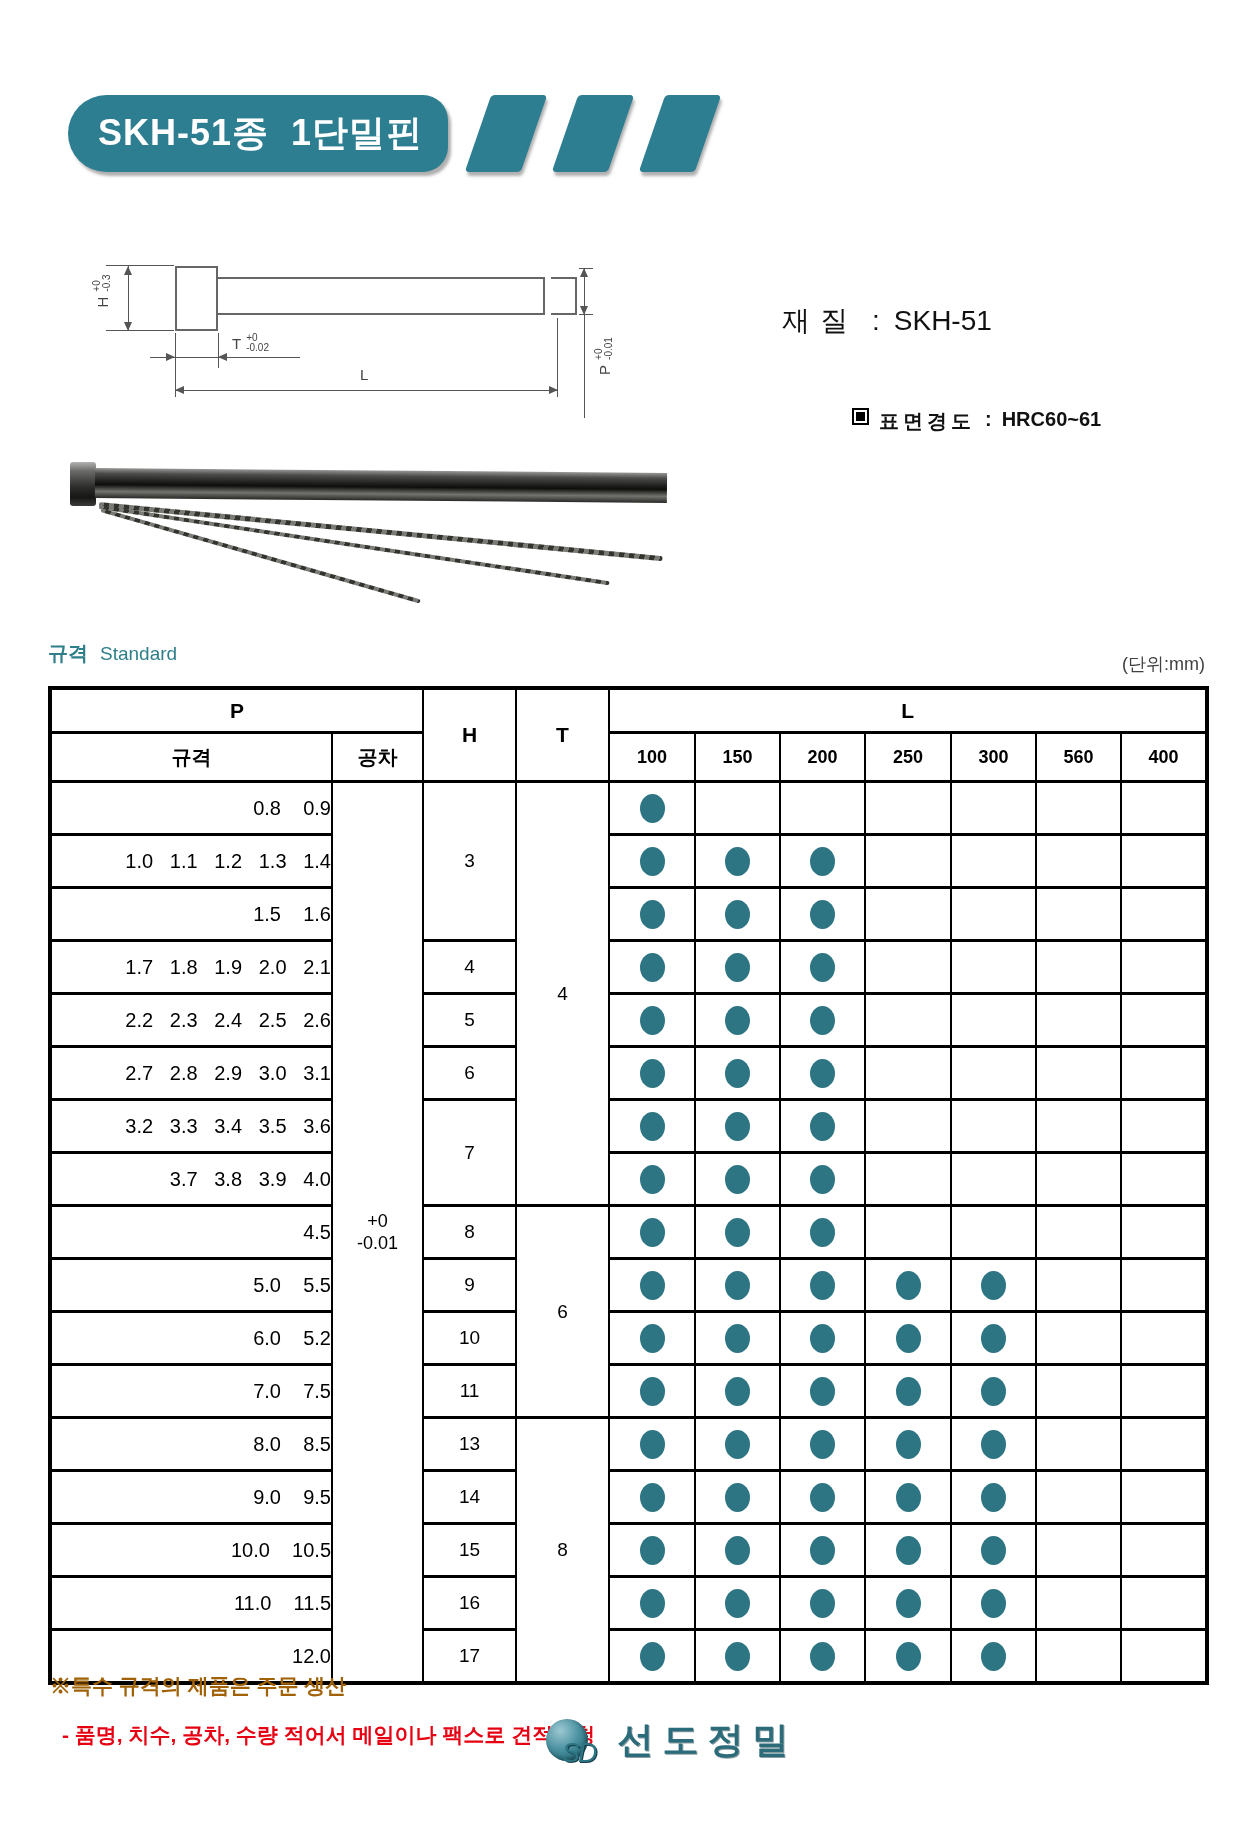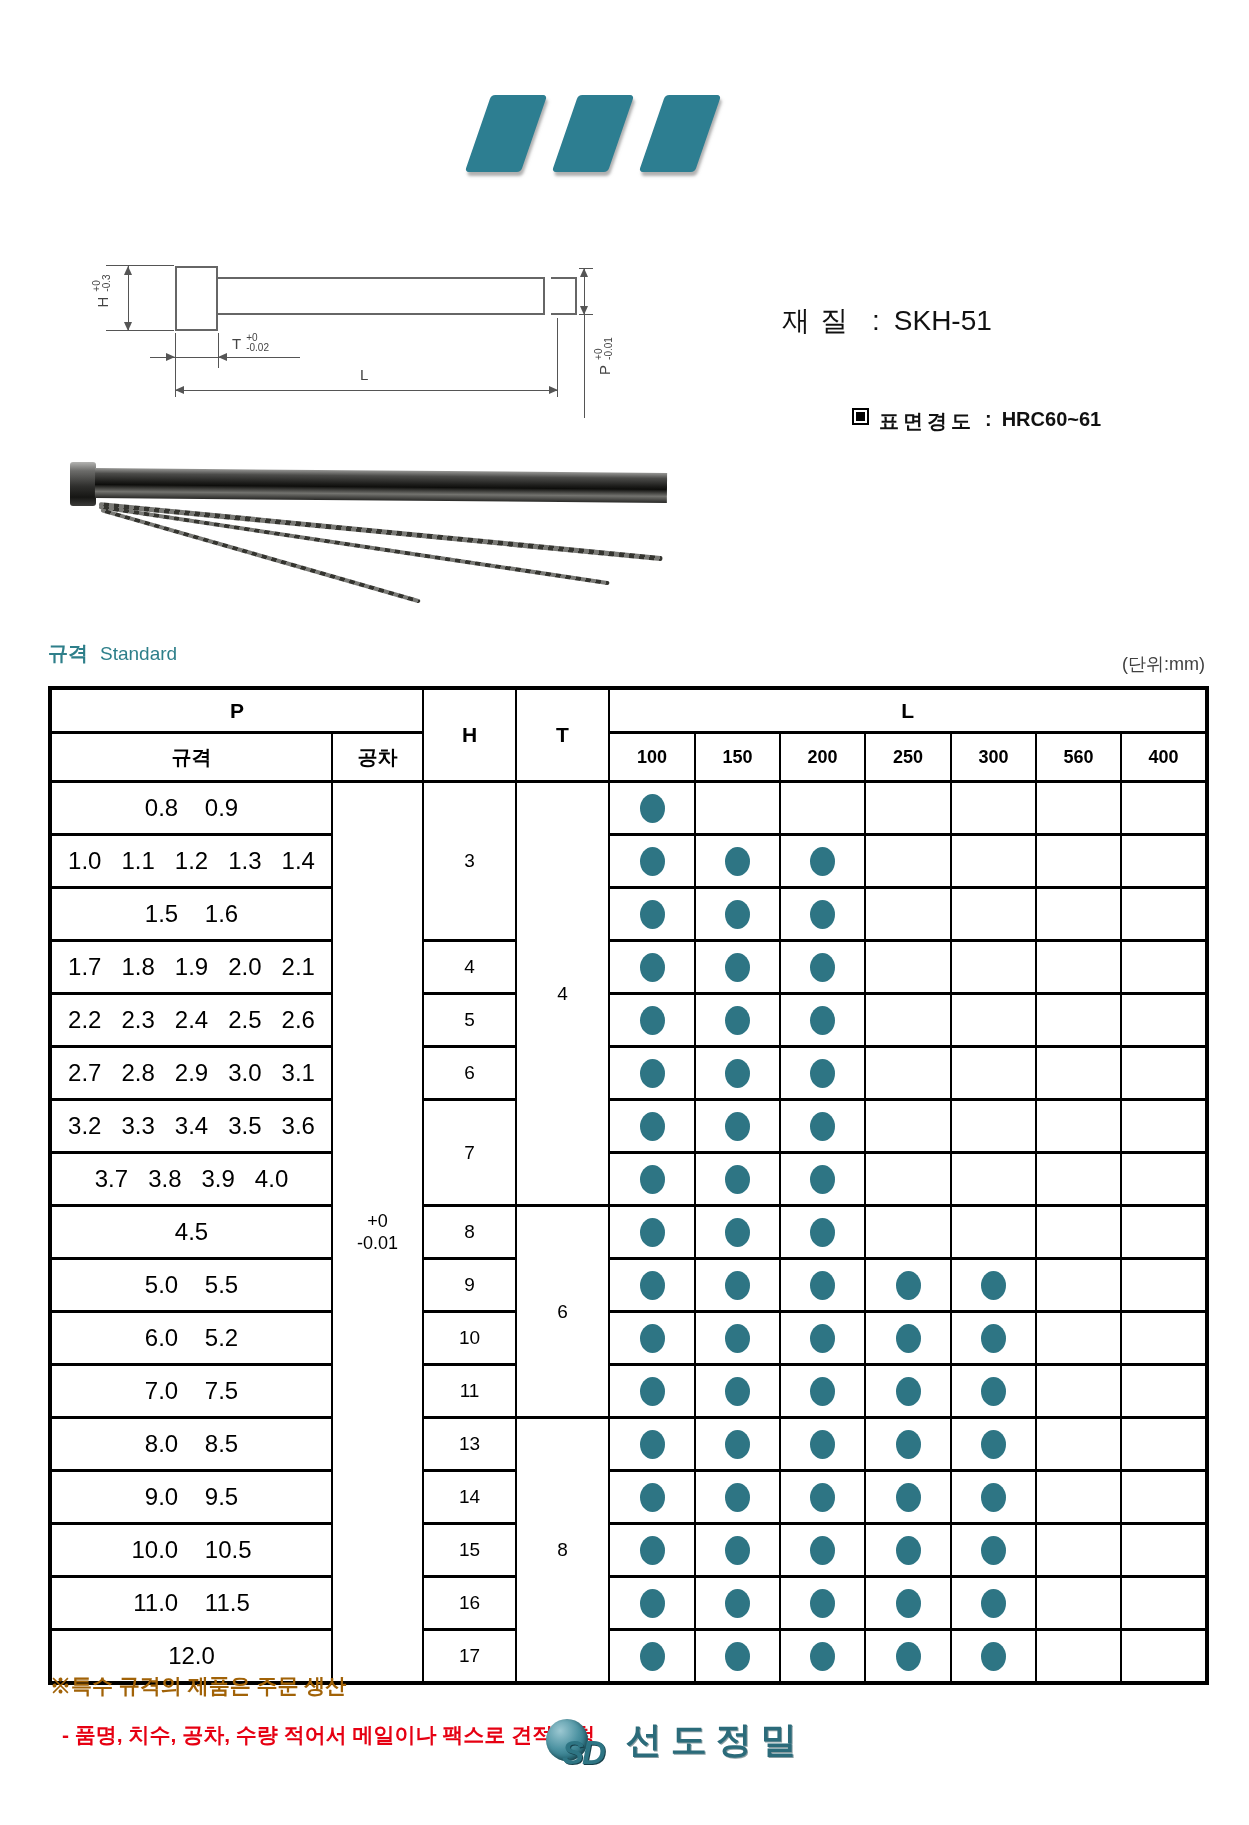--- a/index.html
+++ b/index.html
@@ -51,44 +51,47 @@
 
   
   .spec-table{position:absolute;left:48px;top:686px;width:1157px;border-collapse:collapse;
               table-layout:fixed;border:4px solid #000;}
   .spec-table th,.spec-table td{border:2px solid #000;border-top-width:3px;border-bottom-width:3px;
               text-align:center;vertical-align:middle;padding:0;}
   .spec-table thead tr:first-child th{height:41px;font-size:21px;}
   .spec-table thead tr:last-child th{height:46px;font-size:20px;}
   .spec-table td{height:50px;}
   th.lnum{font-size:18px !important;}
-  td.spec{font-size:24px;white-space:pre;}
+  td.spec{font-size:20px;white-space:pre;text-align:right;}
   td.num{font-size:19px;}
   td.tol{font-size:18px;line-height:22px;}
   .dot{display:inline-block;width:25px;height:29px;border-radius:50%;background:#2e7584;vertical-align:middle;}
 
   
   .note1{left:50px;top:1672px;font-size:21px;font-weight:700;color:#a16207;}
   .note2{left:62px;top:1721px;font-size:21px;font-weight:700;color:#e60012;}
 
   
   .logo{left:546px;top:1712px;height:56px;display:flex;align-items:center;}
   .globe{width:42px;height:42px;border-radius:50%;
      background:radial-gradient(circle at 34% 28%,#9cc8d2,#4d93a2 45%,#2e7584 70%,#1c4f5c);
      box-shadow:inset -2px -2px 4px rgba(0,0,0,.35);}
-  .sd{margin-left:-26px;margin-top:26px;font-size:33px;font-weight:700;font-style:italic;
+  .sd{margin-left:-26px;margin-top:26px;font-size:27px;font-weight:400;font-style:italic;
       color:#2e7584;text-shadow:1px 1px 0 #173f49;letter-spacing:-2px;}
   .coname{margin-left:22px;font-family:"DejaVu Serif",serif;font-size:36px;font-weight:700;
       color:#2b6b7a;letter-spacing:9px;text-shadow:1px 1px 0 rgba(20,60,70,.5);}
 </style>
 </head>
 <body>
 
 <div class="page">
 
+  <div class="abs banner">
+    <span class="banner-title">SKH-51종  1단밀핀</span>
+  </div>
   <div class="abs stripe s1"></div>
   <div class="abs stripe s2"></div>
   <div class="abs stripe s3"></div>
 
   <div>
 
     <div class="abs part" style="left:175px;top:266px;width:43px;height:65px;"></div>
     <div class="abs part" style="left:218px;top:277px;width:327px;height:38px;border-left:none;"></div>
     <div class="abs part" style="left:551px;top:277px;width:26px;height:38px;border-left:none;"></div>
 

